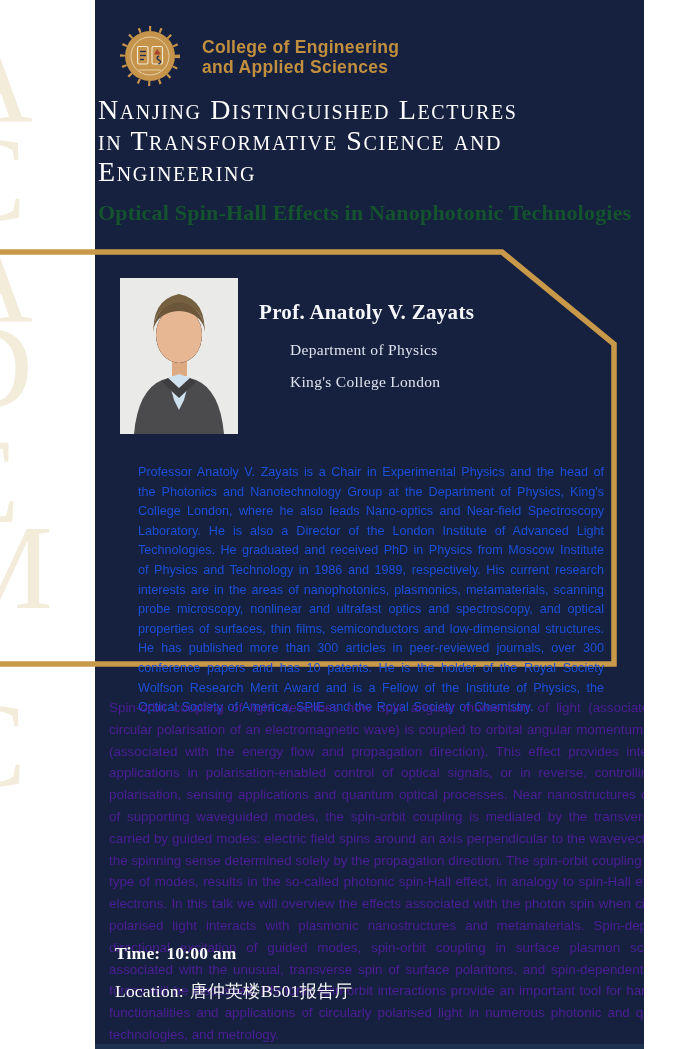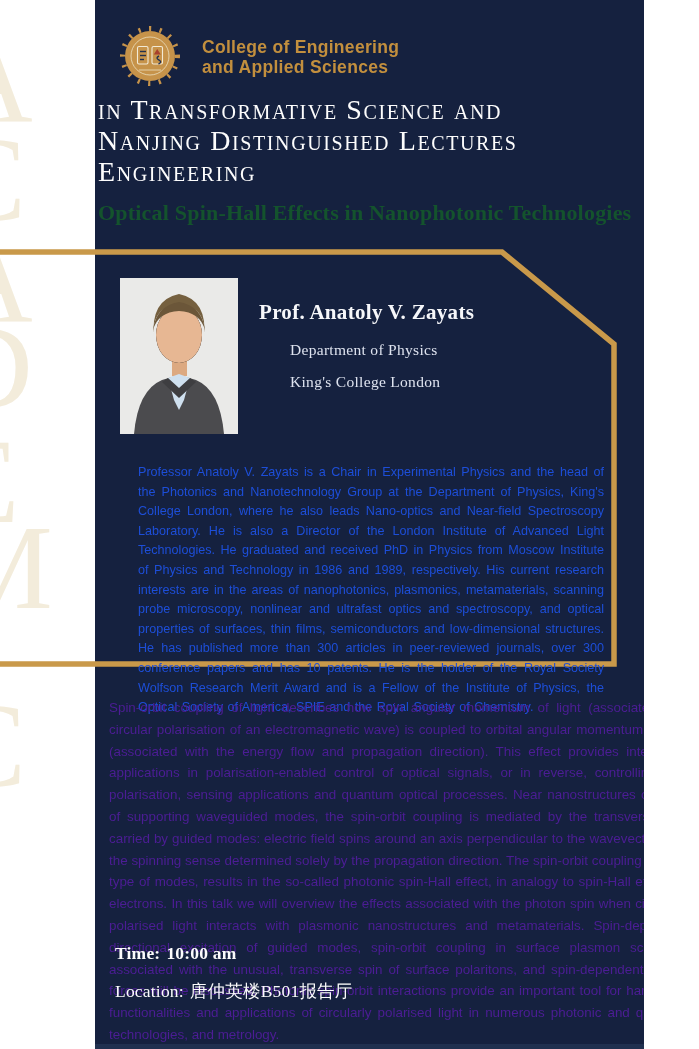--- a/index.html
+++ b/index.html
@@ -130,22 +130,22 @@
     <path d="M40 41 q-4 2 0 4 q3.5 2 -0.5 4" fill="none" stroke="#22304F" stroke-width="1.4"></path>
     <line x1="20" y1="55" x2="42" y2="55" stroke="#EBDFC0" stroke-width="0.8"></line>
   </svg>
 
   <div class="college-name">
     <div>College of Engineering</div>
     <div>and Applied Sciences</div>
   </div>
 
   <div class="series-title">
+    <div>Nanjing Distinguished Lectures</div>
     <div>in Transformative Science and</div>
-    <div>Nanjing Distinguished Lectures</div>
     <div>Engineering</div>
   </div>
 
   <h2 class="talk-title">Optical Spin-Hall Effects in Nanophotonic Technologies</h2>
 
   <svg class="gold-frame" width="699" height="1049" viewBox="0 0 699 1049">
     <polyline points="0,252 502,252 614,344 614,664 0,664" fill="none" stroke="#C9994A" stroke-width="5.5"></polyline>
   </svg>
 
   <svg class="speaker-photo" viewBox="0 0 118 156">

